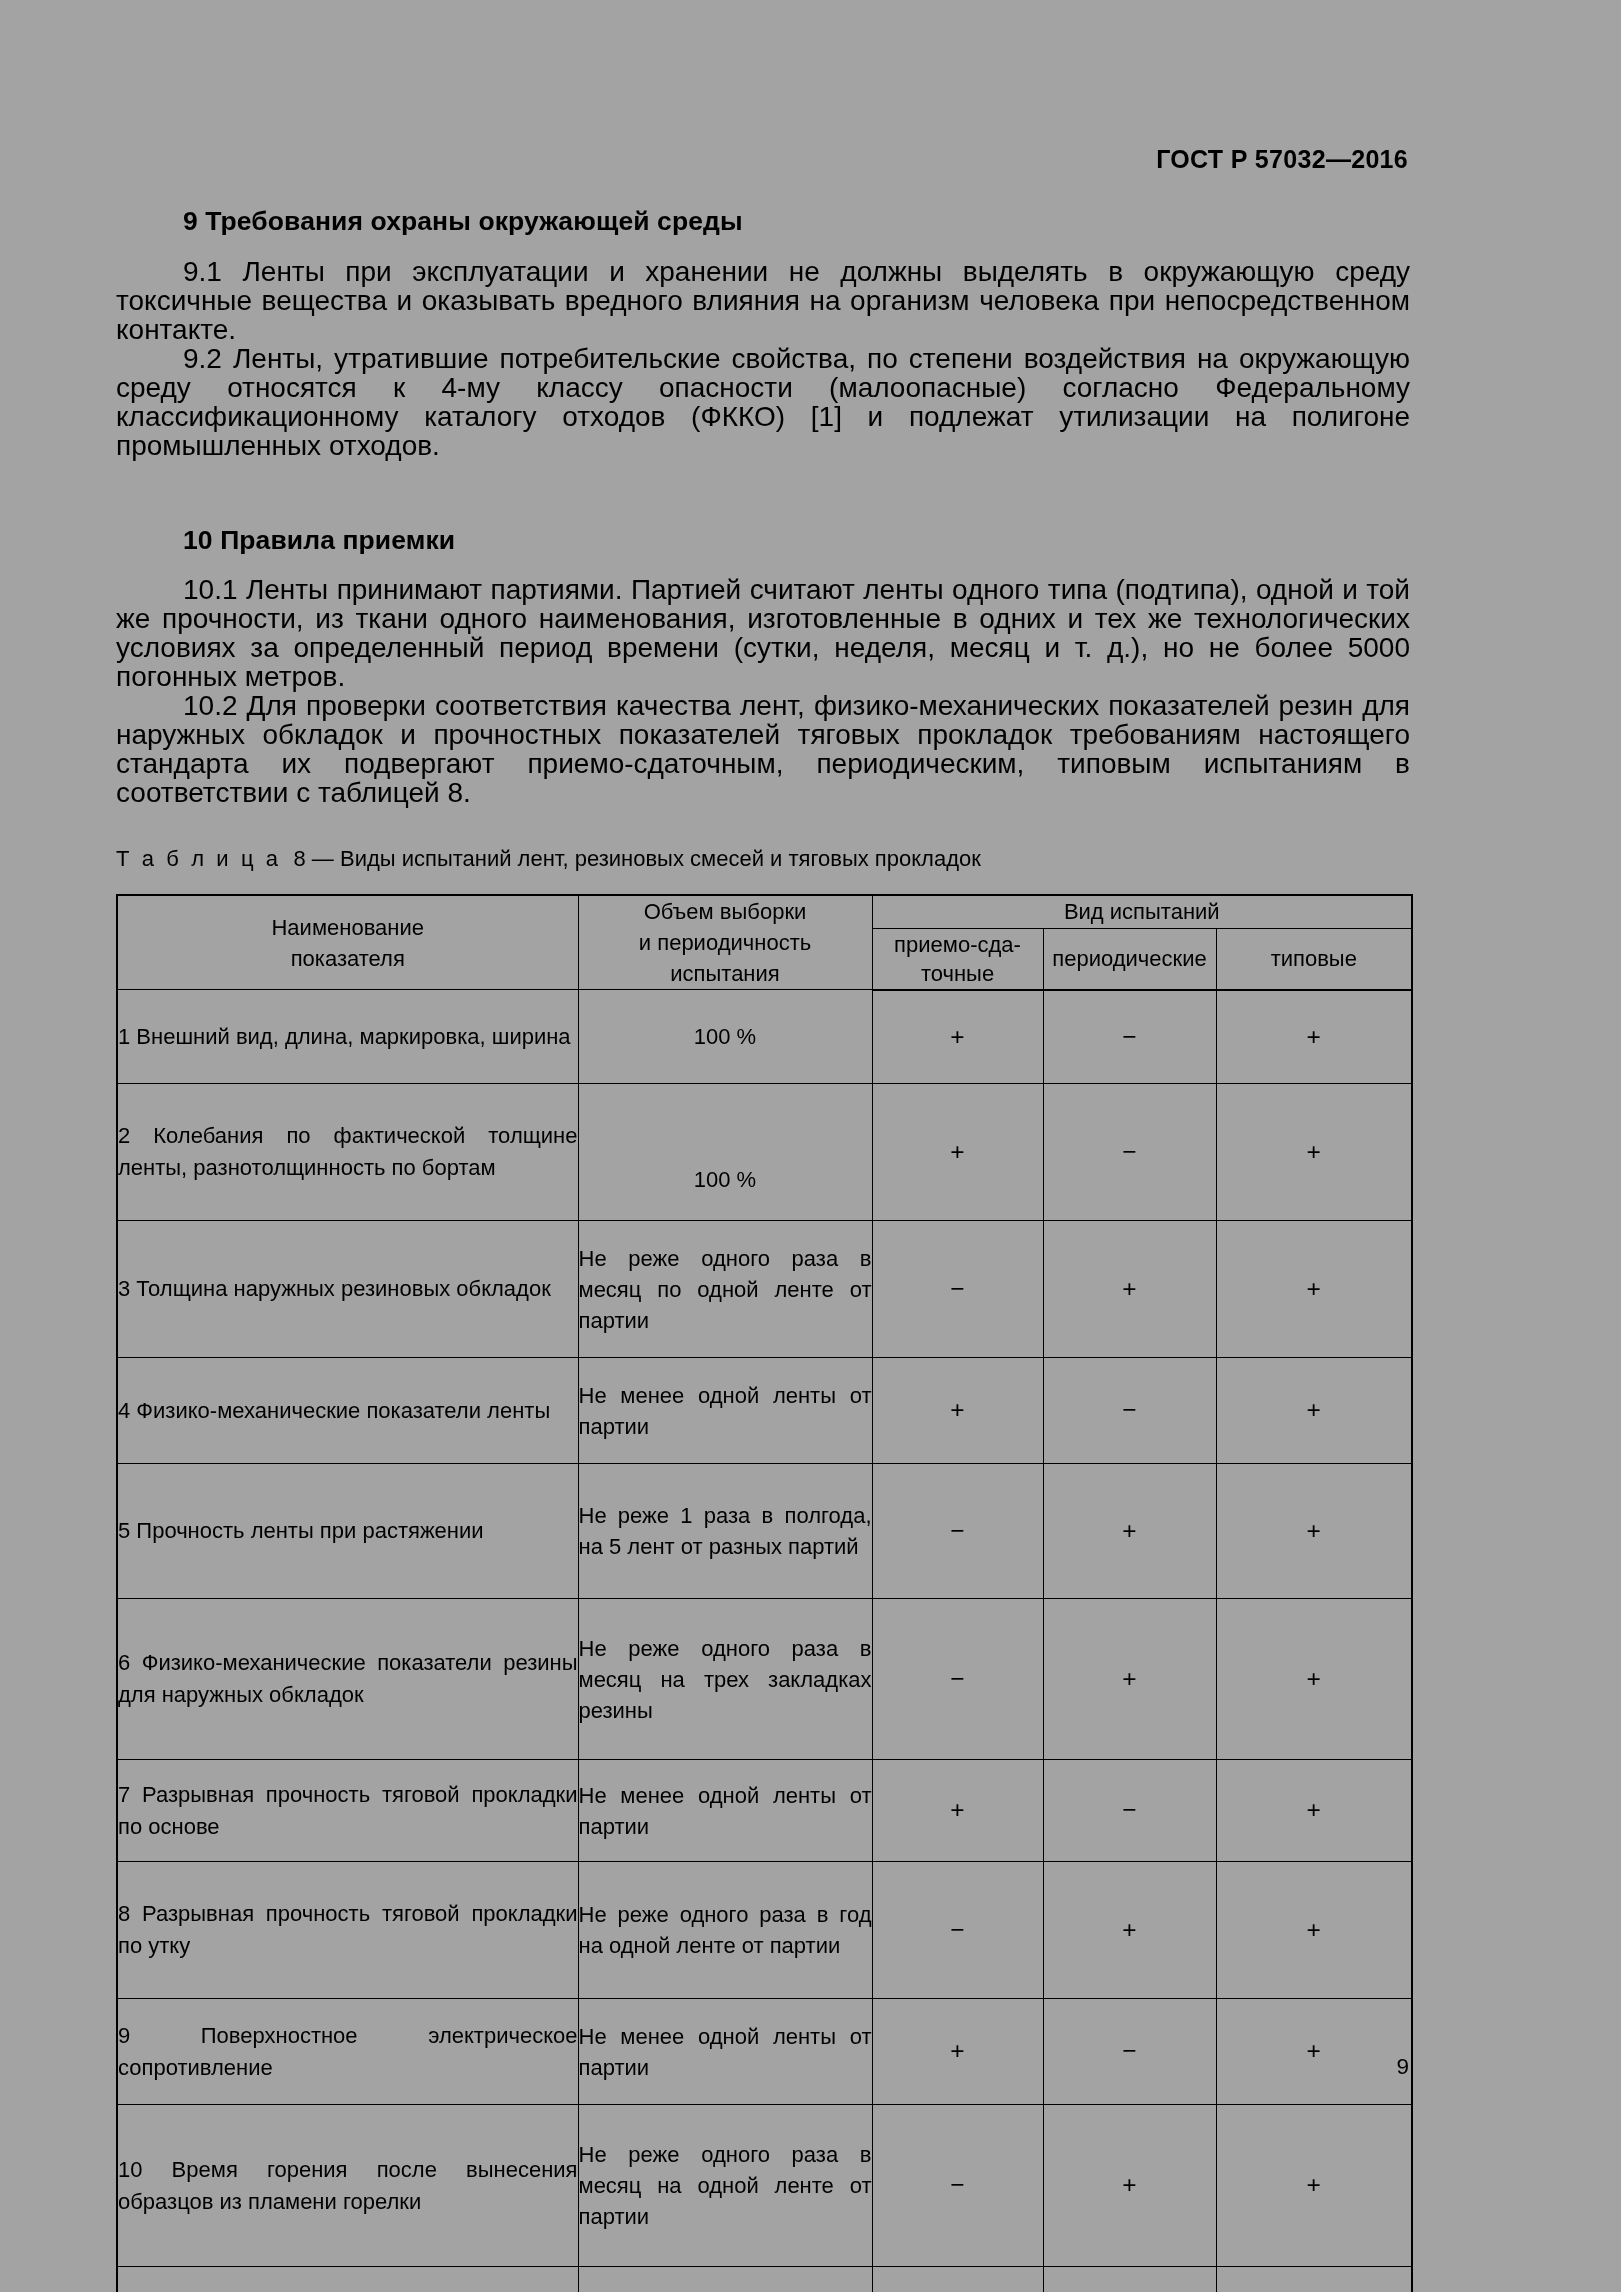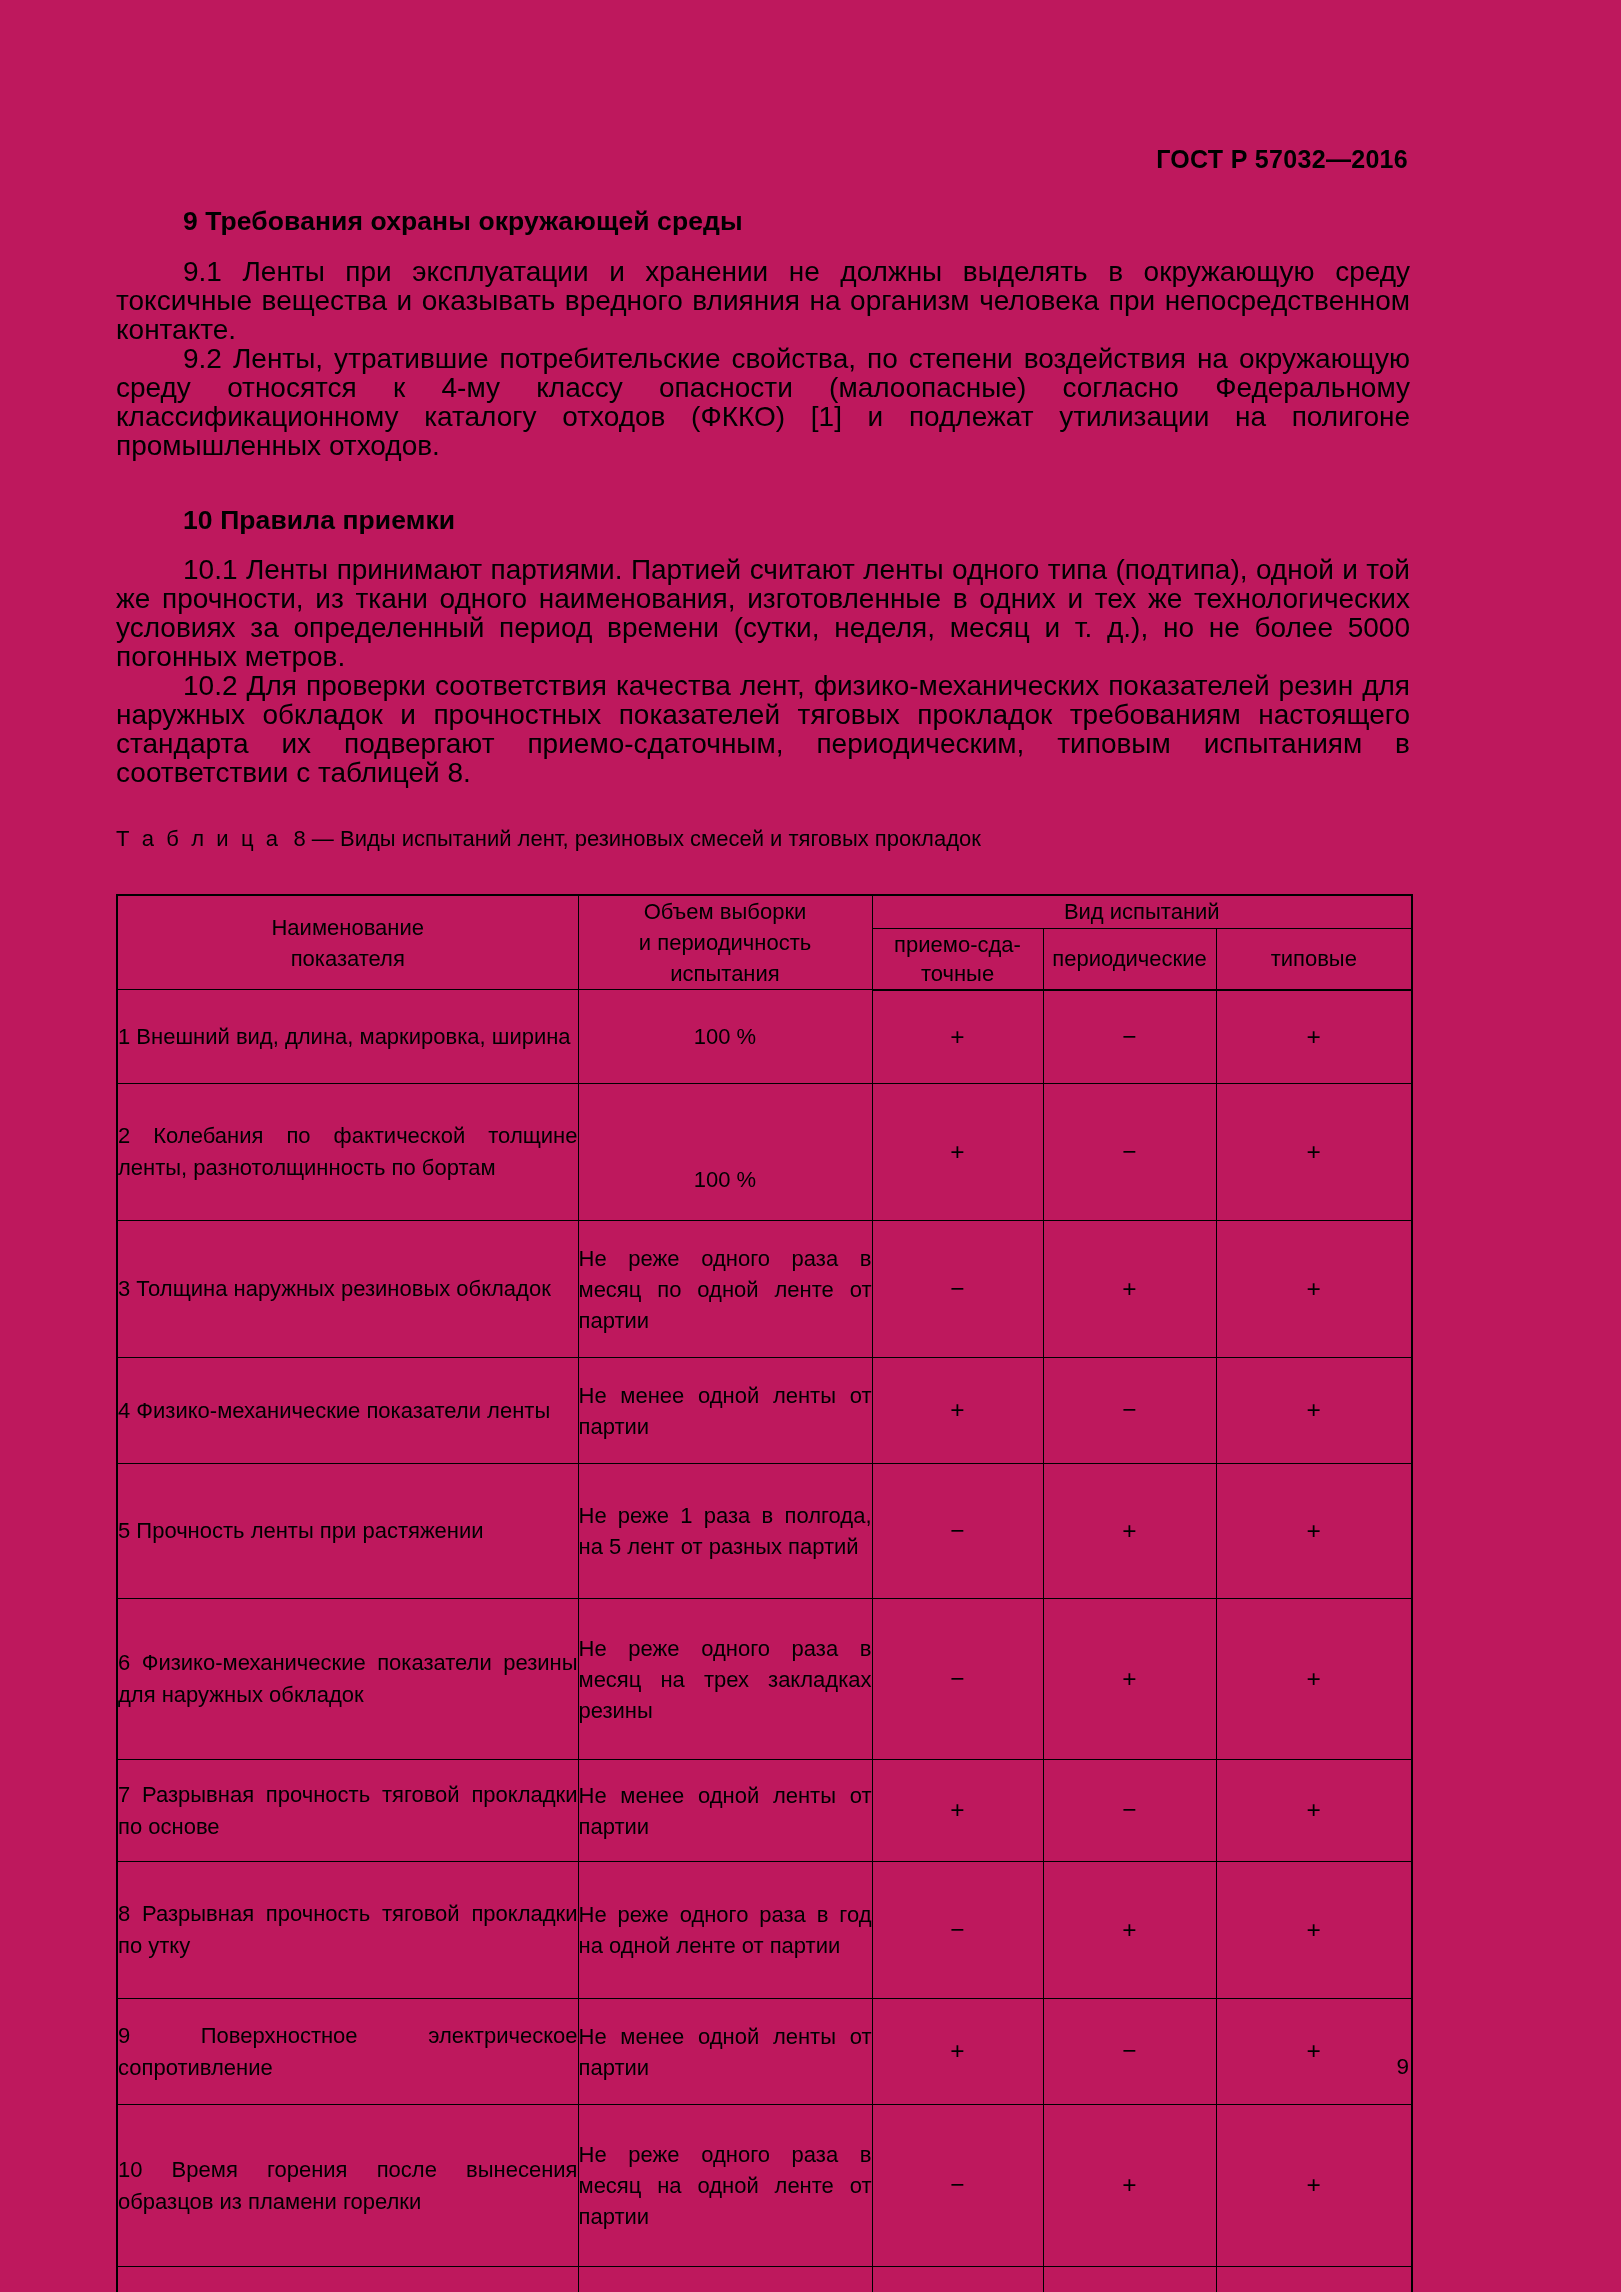--- a/index.html
+++ b/index.html
@@ -9,21 +9,21 @@
   }
   body {
     font-family: "Liberation Sans", sans-serif;
     color: #000000;
   }
   .page {
     position: relative;
     width: 1621px;
     height: 2293px;
     margin: 0 auto;
-    background: #be185d;
+    background: #a3a3a3;
     box-sizing: border-box;
     overflow: hidden;
   }
 
   
   .running-head {
     position: absolute;
     top: 145px;
     right: 213px;
     font-size: 25px;
@@ -41,21 +41,21 @@
   }
 
   h2.section-heading {
     font-size: 26.5px;
     font-weight: bold;
     margin: 0 0 19.6px 0;
     padding-left: 67px;
     letter-spacing: 0.1px;
   }
   h2.section-heading.second {
-    margin-top: 45px;
+    margin-top: 65px;
   }
 
   p.para {
     font-size: 28px;
     line-height: 29px;
     margin: 0;
     text-align: justify;
     text-indent: 67px;
     hyphens: manual;
   }

